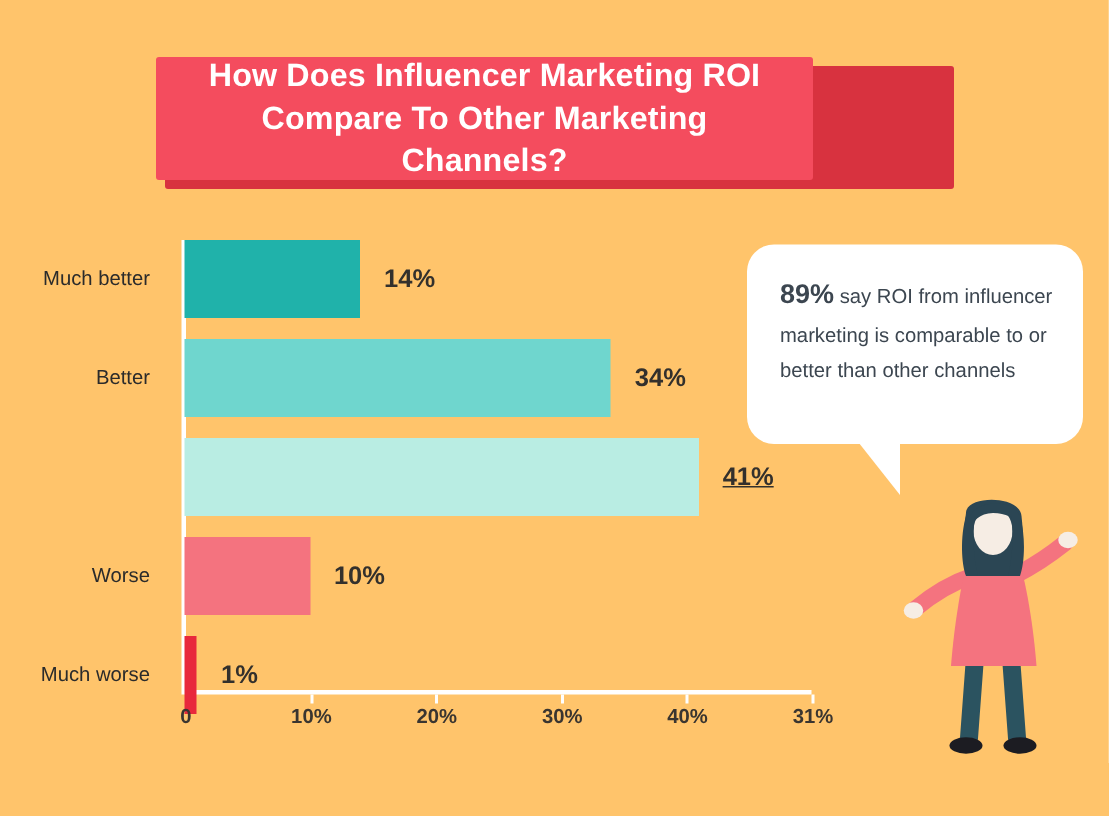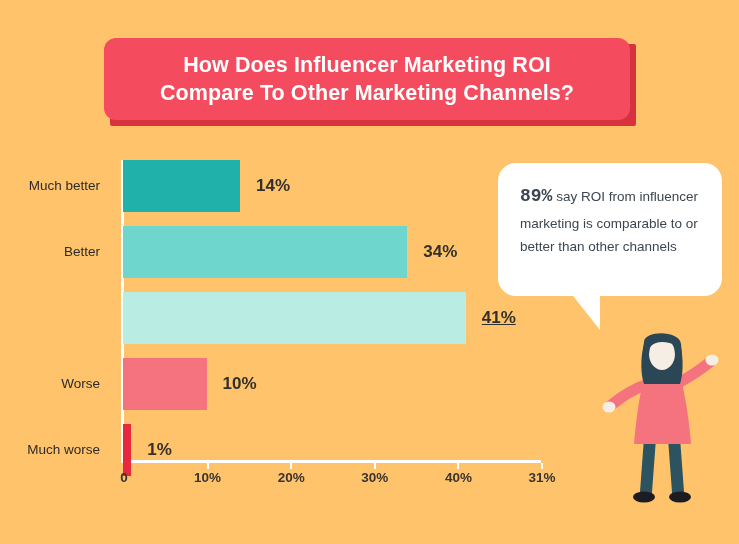--- a/index.html
+++ b/index.html
@@ -27,24 +27,24 @@
     top: 44px;
     width: 526px;
     height: 82px;
     background: #D8323F;
     border-radius: 2px;
   }
   #title-banner {
     position: absolute;
     left: 104px;
     top: 38px;
-    width: 526px;
+    width: 438px;
     height: 82px;
     background: #F44C5E;
-    border-radius: 12px;
+    border-radius: 2px;
     display: flex;
     align-items: center;
     justify-content: center;
   }
   #title-text {
     color: #FFFFFF;
     font-size: 21.5px;
     font-weight: bold;
     line-height: 1.32;
     text-align: center;
@@ -154,21 +154,20 @@
   }
   #bubble-text {
     font-size: 13.5px;
     line-height: 1.72;
     color: #3C4650;
   }
   #bubble-strong {
     font-size: 18px;
     font-weight: bold;
     color: #3C4650;
-    font-family: Liberation Mono, monospace;
   }
 
   
   #character {
     position: absolute;
     left: 596px;
     top: 326px;
     width: 132px;
     height: 190px;
   }

